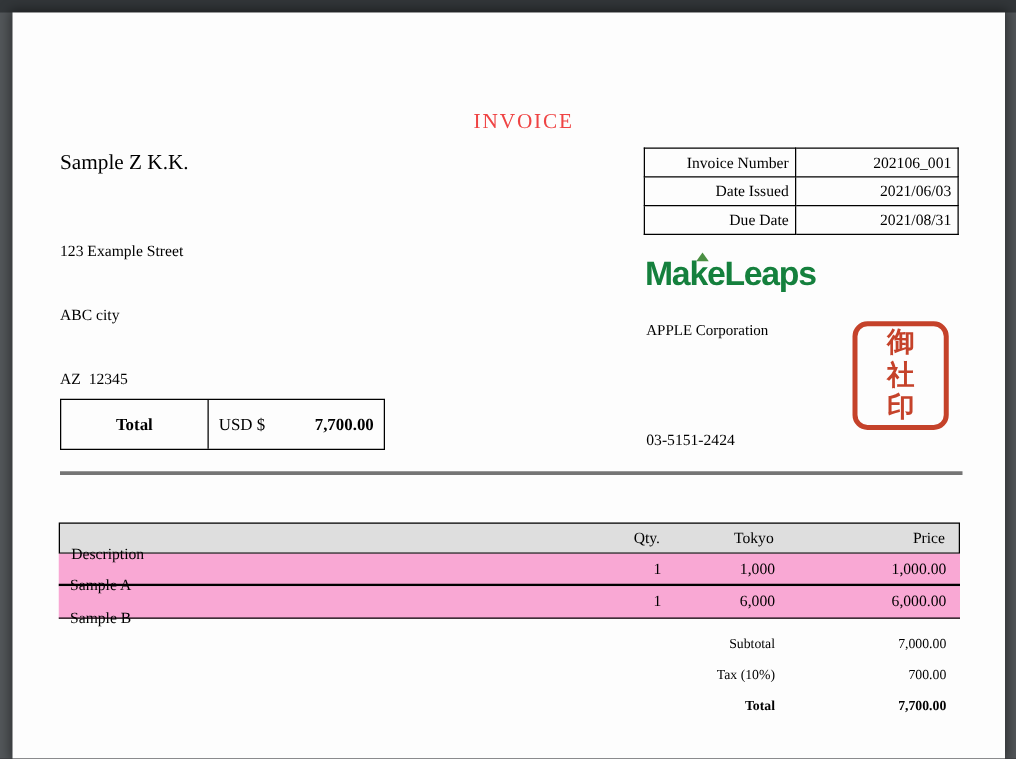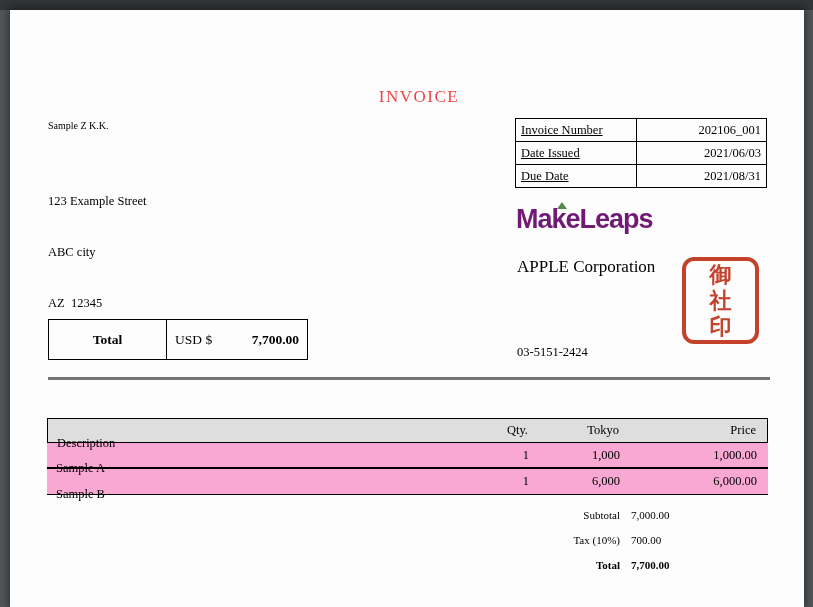--- a/index.html
+++ b/index.html
@@ -12,36 +12,36 @@
   .topbar { position:absolute; left:0; top:0; width:813px; height:10px; background:#323639; }
   .page {
     position:absolute; left:10px; top:10px; width:794px; height:597px;
     background:#fdfdfd; box-shadow:0 0 9px 2px rgba(0,0,0,0.45);
   }
   .abs { position:absolute; }
 
   .doc-title { left:12px; top:77px; width:100%; text-align:center;
     font-size:17px; letter-spacing:1.5px; color:#ef4444; }
 
-  .sender-name { left:38px; top:110px; font-size:10px; }
+  .sender-name { left:38px; top:110px; font-size:17px; }
   .sender-address { left:38px; top:149px; font-size:12.5px; line-height:17px; white-space:pre-wrap; }
   .addr-line { white-space:pre-wrap; }
 
   .meta-table { left:505px; top:108px; width:252px; border:1.5px solid #000; border-collapse:collapse; }
   .meta-table td { border:1px solid #000; height:23px; font-size:12.5px; padding:0 5px; }
-  .meta-table td.lbl { width:121px; text-align:left;text-decoration:underline; }
+  .meta-table td.lbl { width:121px; text-align:right; }
   .meta-table td.val { text-align:right;margin-left:36px; }
 
   .logo { left:506px; top:194px; font-family:"Liberation Sans", sans-serif;
-    font-weight:bold; font-size:27px; letter-spacing:-1px; color:#701a75; }
+    font-weight:bold; font-size:27px; letter-spacing:-1px; color:#15803d; }
   .logo-caret { position:absolute; left:41px; top:-2px; width:0; height:0;
     border-left:5px solid transparent; border-right:5px solid transparent;
     border-bottom:7px solid #4a8f43; }
 
-  .client-name { left:507px; top:247px; font-size:17px; }
+  .client-name { left:507px; top:247px; font-size:12px; }
   .client-address { left:507px; top:276px; font-size:12.5px; line-height:17px; }
   .client-phone { left:507px; top:335px; font-size:12.5px; }
 
   .stamp { left:672px; top:247px; width:77px; height:87px;
     border:4px solid #c5422a; border-radius:12px;
     display:flex; flex-direction:column; align-items:center; justify-content:center;
     color:#c5422a; font-weight:bold; font-size:22px; line-height:26px;
     font-family:"DejaVu Sans", sans-serif; }
 
   .total-box { left:38px; top:309px; width:260px; height:41px;
@@ -62,21 +62,21 @@
   .items .irow.r0 { border-bottom:2px solid #000; }
   .items .irow.r1 { border-bottom:1.5px solid #000; }
   .c-desc { flex:1; text-align:left; padding-left:9px;margin-top:26px; }
   .c-qty  { width:63px;  text-align:right; padding-right:11px; }
   .c-cost { width:91px;  text-align:right; padding-right:11px; }
   .c-price{ width:137px; text-align:right; padding-right:11px; }
 
   .totals { left:37px; top:492px; width:721px; font-size:11px; }
   .totals .trow { display:flex; align-items:center; height:25px; }
   .totals .t-label { flex:1; text-align:right; padding-right:11px; }
-  .totals .t-value { width:137px; padding-right:11px; }
+  .totals .t-value { width:137px; text-align:right; padding-right:11px; }
   .totals .trow.bold .t-label, .totals .trow.bold .t-value { font-weight:bold; }
 </style>
 </head>
 <body>
 
 <div class="viewport">
   <div class="topbar"></div>
 
   <div class="page">
 

